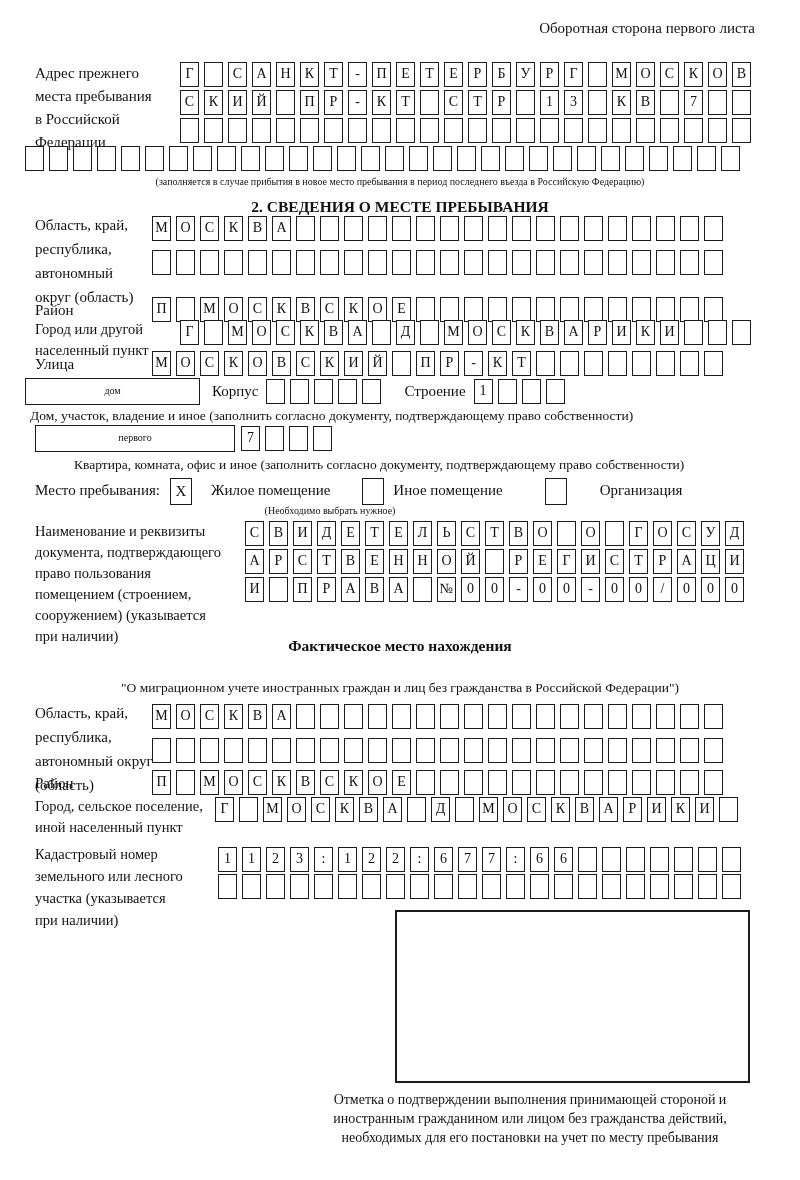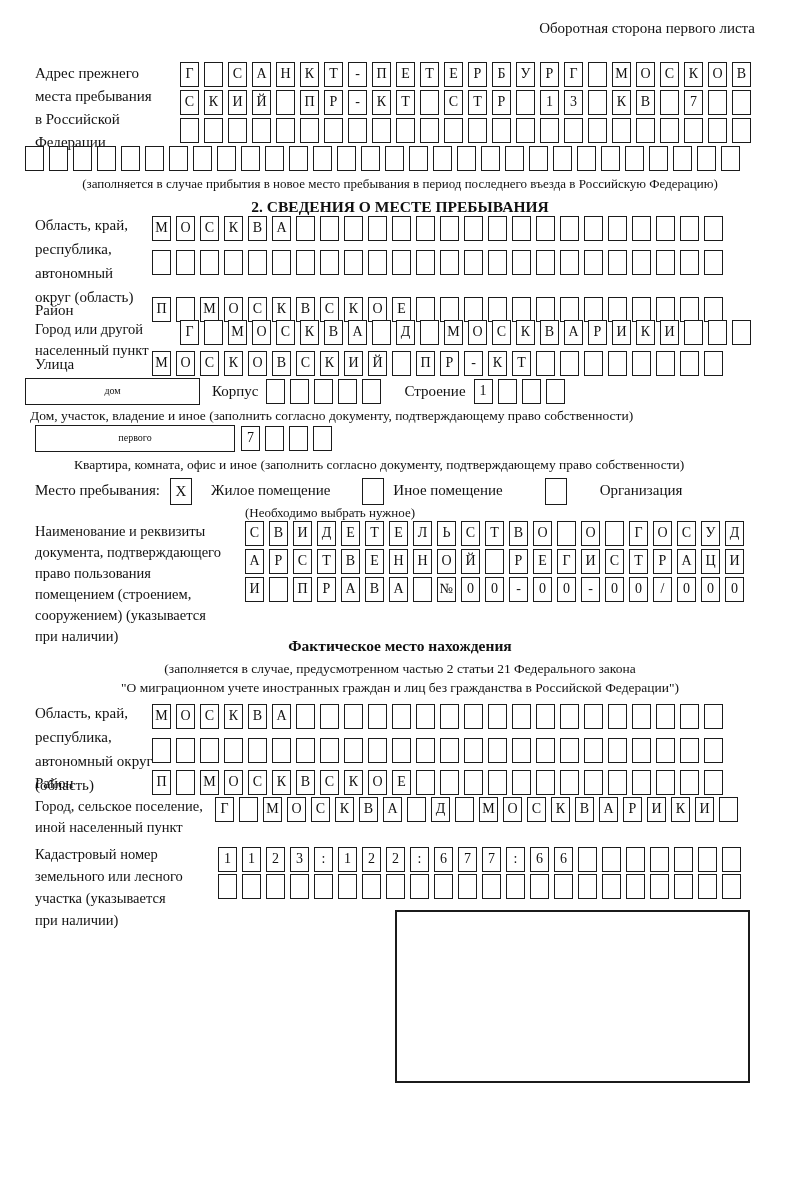--- a/index.html
+++ b/index.html
@@ -1,21 +1,21 @@
 <!DOCTYPE html>
 <html lang="ru"><head>
 <meta charset="utf-8">
 <style>
   html,body { margin:0; padding:0; background:#fff; }
   .page {
     position:relative; width:800px; height:1180px; background:#ffffff;
     font-family:"Liberation Serif","DejaVu Serif",serif; color:#111;
   }
   .lbl { font-size:15px; line-height:23px; white-space:pre-line; color:#111; }
-  .note { font-size:13px; color:#111; }
+  .note { font-size:10px; color:#111; }
   .title { font-weight:bold; font-size:15.5px; text-align:center; width:800px; position:absolute; }
   .center { text-align:center; }
   .boxrow { white-space:nowrap; height:25px; }
   .box {
     display:inline-block; box-sizing:border-box; width:19px; height:25px;
     border:1.6px solid #1b1b1b; margin-right:5px; text-align:center;
     font-size:14px; line-height:22px; vertical-align:top; background:#fff;
   }
   .cbox { width:22px; height:27px; line-height:24px; font-size:15px; }
   .rows-stack .boxrow { margin-bottom:3px; }
@@ -103,21 +103,20 @@
 помещением (строением,
 сооружением) (указывается
 при наличии)</div>
   <div class="abs rows-stack" style="left:245px; top:521px;">
     <div class="boxrow"><span class="box">С</span><span class="box">В</span><span class="box">И</span><span class="box">Д</span><span class="box">Е</span><span class="box">Т</span><span class="box">Е</span><span class="box">Л</span><span class="box">Ь</span><span class="box">С</span><span class="box">Т</span><span class="box">В</span><span class="box">О</span><span class="box"></span><span class="box">О</span><span class="box"></span><span class="box">Г</span><span class="box">О</span><span class="box">С</span><span class="box">У</span><span class="box">Д</span></div>
     <div class="boxrow"><span class="box">А</span><span class="box">Р</span><span class="box">С</span><span class="box">Т</span><span class="box">В</span><span class="box">Е</span><span class="box">Н</span><span class="box">Н</span><span class="box">О</span><span class="box">Й</span><span class="box"></span><span class="box">Р</span><span class="box">Е</span><span class="box">Г</span><span class="box">И</span><span class="box">С</span><span class="box">Т</span><span class="box">Р</span><span class="box">А</span><span class="box">Ц</span><span class="box">И</span></div>
     <div class="boxrow"><span class="box">И</span><span class="box"></span><span class="box">П</span><span class="box">Р</span><span class="box">А</span><span class="box">В</span><span class="box">А</span><span class="box"></span><span class="box">№</span><span class="box">0</span><span class="box">0</span><span class="box">-</span><span class="box">0</span><span class="box">0</span><span class="box">-</span><span class="box">0</span><span class="box">0</span><span class="box">/</span><span class="box">0</span><span class="box">0</span><span class="box">0</span></div>
   </div>
 
   <div class="title" style="top:637px;">Фактическое место нахождения</div>
-  <div class="abs note center" style="top:661px; width:800px; font-size:13.5px;">(заполняется в случае, предусмотренном частью 2 статьи 21 Федерального закона</div>
   <div class="abs note center" style="top:680px; width:800px; font-size:13.5px;">"О миграционном учете иностранных граждан и лиц без гражданства в Российской Федерации")</div>
 
   <div class="abs lbl" style="left:35px; top:701px; line-height:24px;">Область, край,
 республика,
 автономный округ
 (область)</div>
   <div class="abs rows-gap8" style="left:152px; top:704px;">
     <div class="boxrow"><span class="box">М</span><span class="box">О</span><span class="box">С</span><span class="box">К</span><span class="box">В</span><span class="box">А</span><span class="box"></span><span class="box"></span><span class="box"></span><span class="box"></span><span class="box"></span><span class="box"></span><span class="box"></span><span class="box"></span><span class="box"></span><span class="box"></span><span class="box"></span><span class="box"></span><span class="box"></span><span class="box"></span><span class="box"></span><span class="box"></span><span class="box"></span><span class="box"></span></div>
     <div class="boxrow"><span class="box"></span><span class="box"></span><span class="box"></span><span class="box"></span><span class="box"></span><span class="box"></span><span class="box"></span><span class="box"></span><span class="box"></span><span class="box"></span><span class="box"></span><span class="box"></span><span class="box"></span><span class="box"></span><span class="box"></span><span class="box"></span><span class="box"></span><span class="box"></span><span class="box"></span><span class="box"></span><span class="box"></span><span class="box"></span><span class="box"></span><span class="box"></span></div>
   </div>
@@ -132,14 +131,15 @@
   <div class="abs lbl" style="left:35px; top:843px; line-height:22px; font-size:14.5px;">Кадастровый номер
 земельного или лесного
 участка (указывается
 при наличии)</div>
   <div class="abs rows-gap6" style="left:218px; top:847px;">
     <div class="boxrow"><span class="box">1</span><span class="box">1</span><span class="box">2</span><span class="box">3</span><span class="box">:</span><span class="box">1</span><span class="box">2</span><span class="box">2</span><span class="box">:</span><span class="box">6</span><span class="box">7</span><span class="box">7</span><span class="box">:</span><span class="box">6</span><span class="box">6</span><span class="box"></span><span class="box"></span><span class="box"></span><span class="box"></span><span class="box"></span><span class="box"></span><span class="box"></span></div>
     <div class="boxrow"><span class="box"></span><span class="box"></span><span class="box"></span><span class="box"></span><span class="box"></span><span class="box"></span><span class="box"></span><span class="box"></span><span class="box"></span><span class="box"></span><span class="box"></span><span class="box"></span><span class="box"></span><span class="box"></span><span class="box"></span><span class="box"></span><span class="box"></span><span class="box"></span><span class="box"></span><span class="box"></span><span class="box"></span><span class="box"></span></div>
   </div>
 
   <div class="abs stampbox" style="left:395px; top:910px; width:355px; height:173px;"></div>
+  <div class="abs center" style="left:295px; top:1090px; width:470px; font-size:14px; line-height:19px;">Отметка о подтверждении выполнения принимающей стороной и иностранным гражданином или лицом без гражданства действий, необходимых для его постановки на учет по месту пребывания</div>
 
 </div>
 
 </body></html>

